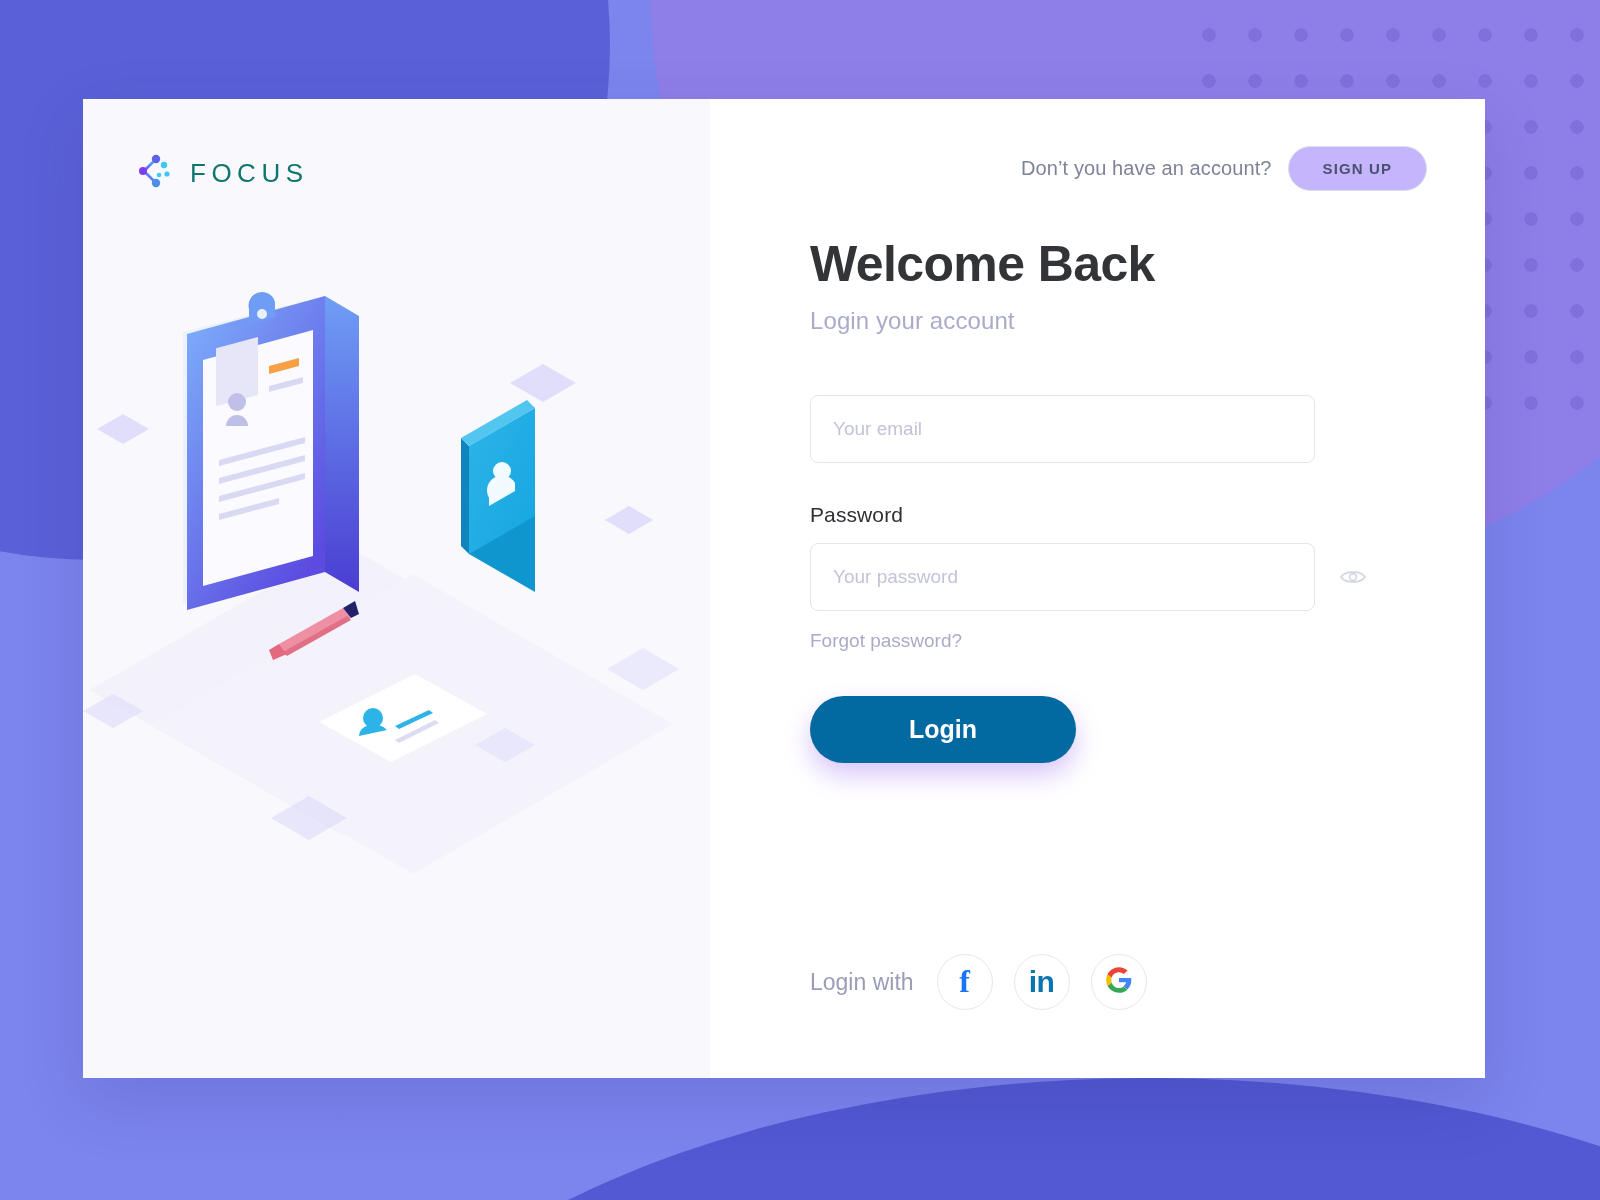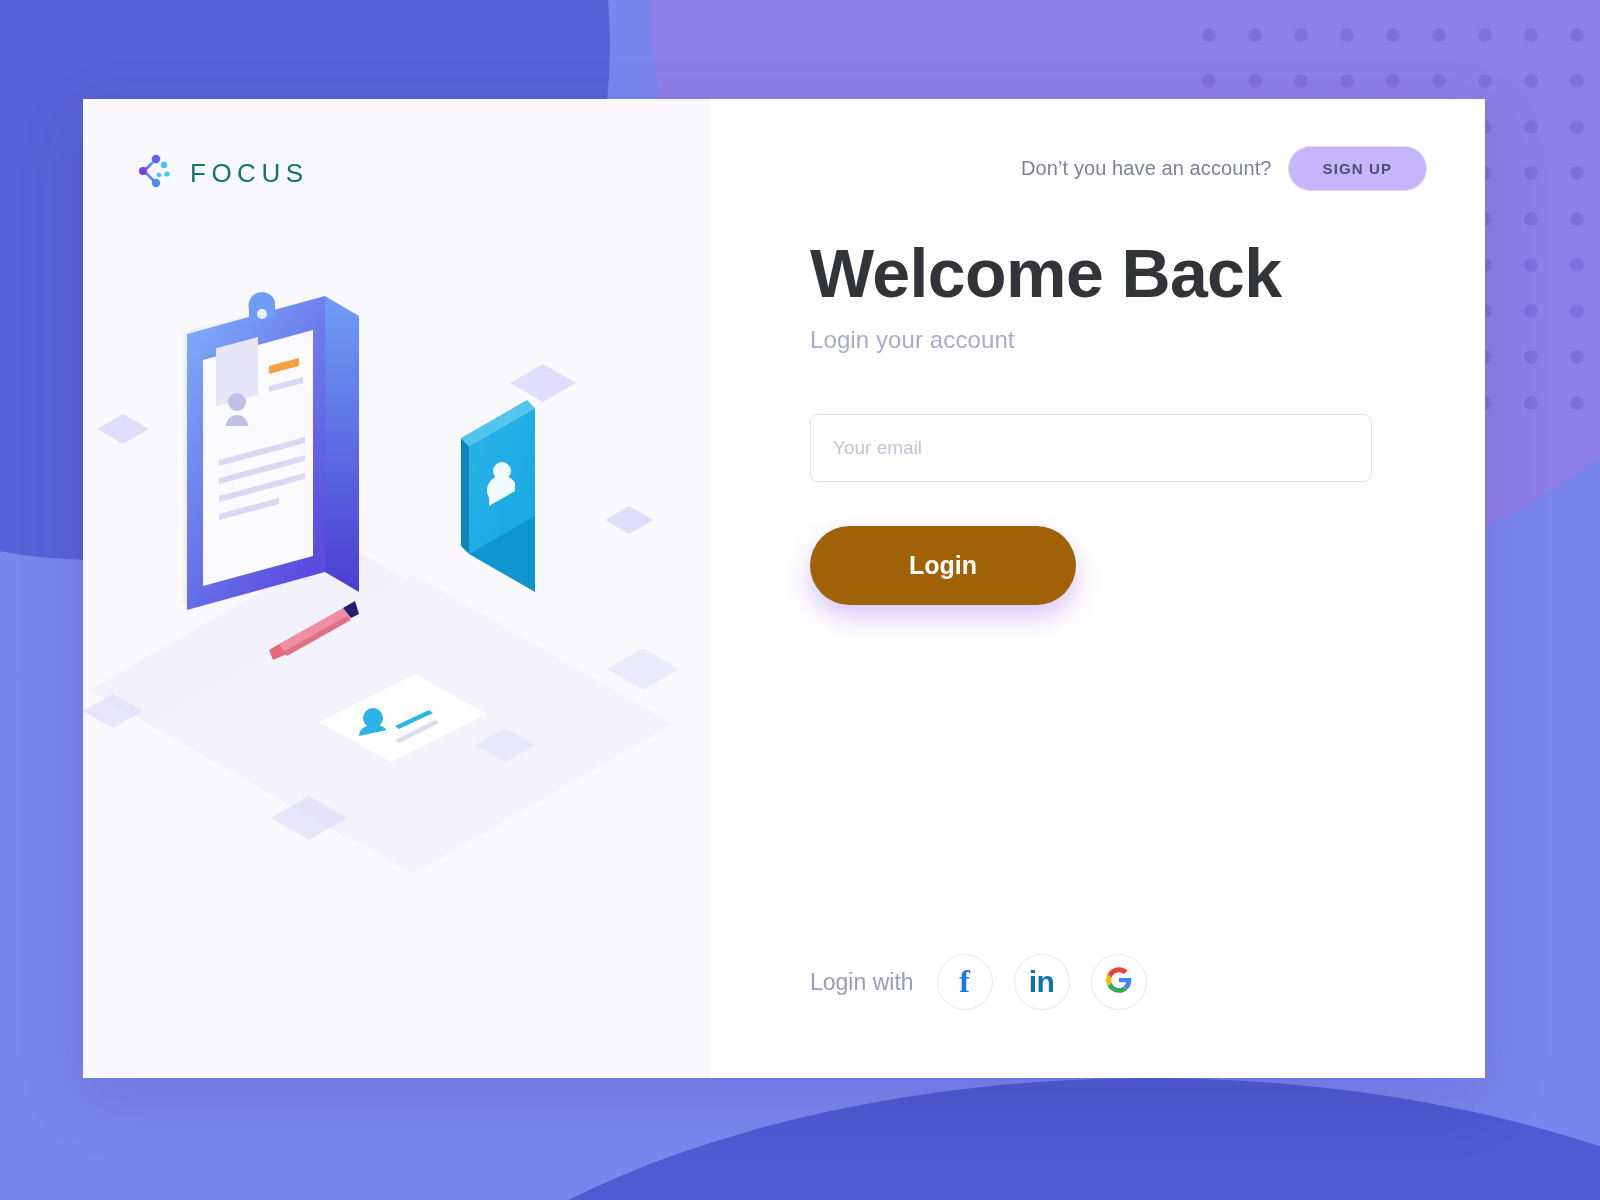--- a/index.html
+++ b/index.html
@@ -73,50 +73,50 @@
   .no-acct { font-size:20px; color:#7e8299; letter-spacing:.1px; }
   .signup-btn {
     border:1.6px solid #dcdfeb; border-radius:30px;
     padding:13px 34px; background:#c4b5fd;
     font-size:15px; font-weight:700; letter-spacing:1.1px;
     color:#4c5070; cursor:pointer;
   }
 
   .form { position:absolute; left:100px; top:138px; width:578px; }
   h1 {
-    font-size:68px; font-weight:700; color:#333438;
+    font-size:50px; font-weight:700; color:#333438;
     letter-spacing:-.6px; line-height:1.08;
   }
   .sub { margin-top:16px; font-size:24px; color:#a9abc9; letter-spacing:.1px; }
 
   .field-label {
     font-size:21px; color:#2f3034; margin-bottom:16px; letter-spacing:.1px;
   }
   .field-wrap { position:relative; }
   .inp {
-    width:562px; height:68px;
+    width:505px; height:68px;
     border:1.6px solid #e4e4ef; border-radius:8px;
     padding:0 22px; font-size:19px; color:#3b3c46;
     font-family:"Liberation Sans", sans-serif; background:#fff;
   }
   .inp::placeholder { color:#c2c3d6; }
   .eye {
     position:absolute; right:22px; top:50%;
     transform:translateY(-50%); cursor:pointer; line-height:0;
   }
   .group-user { margin-top:60px; }
   .group-pass { margin-top:40px; }
   .forgot {
     margin-top:19px; font-size:19px; color:#a9abc9;
     cursor:pointer; display:inline-block;
   }
   .login-btn {
     margin-top:44px;
-    width:266px; height:79px; border:none; border-radius:40px;
-    background:#a16207; color:#fff;
+    width:266px; height:67px; border:none; border-radius:40px;
+    background:#0369a1; color:#fff;
     font-size:25px; font-weight:700;
     font-family:"Liberation Sans", sans-serif;
     cursor:pointer;
     box-shadow:0 12px 26px rgba(119,52,240,.28);
   }
 
   .social-row {
     position:absolute; left:100px; top:855px;
     display:flex; align-items:center; gap:21px;
   }
@@ -273,20 +273,33 @@
     <div class="form">
       <h1>Welcome Back</h1>
       <div class="sub">Login your  account</div>
 
       <div class="group-user">
         <div class="field-wrap">
           <input class="inp" type="text" placeholder="Your email" style="">
         </div>
       </div>
 
+      <div class="group-pass">
+        <div class="field-label">Password</div>
+        <div class="field-wrap">
+          <input class="inp" type="password" placeholder="Your password" style="">
+          <span class="eye">
+            <svg width="26" height="17" viewBox="0 0 26 17">
+              <path d="M1,8.5 C5,2 21,2 25,8.5 C21,15 5,15 1,8.5 Z" fill="none" stroke="#d4d5e3" stroke-width="1.6"></path>
+              <circle cx="13" cy="8.5" r="3.4" fill="none" stroke="#d4d5e3" stroke-width="1.6"></circle>
+            </svg>
+          </span>
+        </div>
+        <div class="forgot">Forgot  password?</div>
+      </div>
 
       <button class="login-btn">Login</button>
     </div>
 
     <div class="social-row">
       <span class="login-with">Login with</span>
 
       <div class="soc">
         <span class="fb-glyph">f</span>
       </div>

